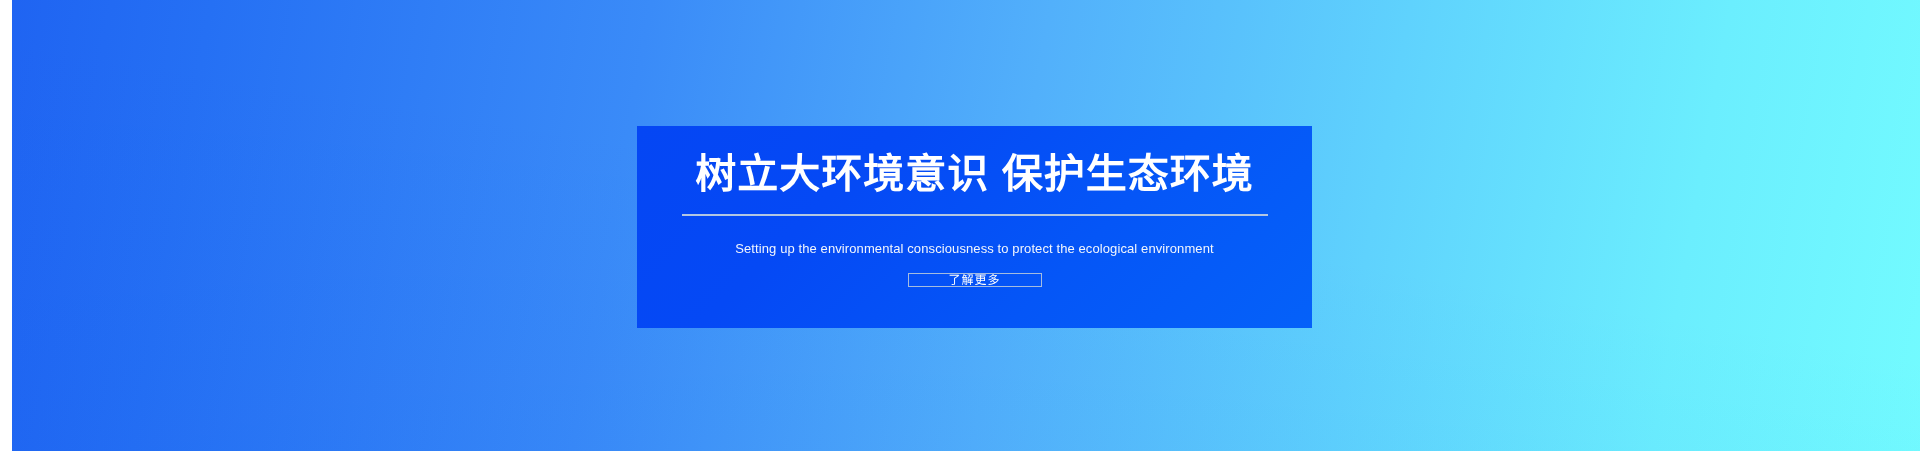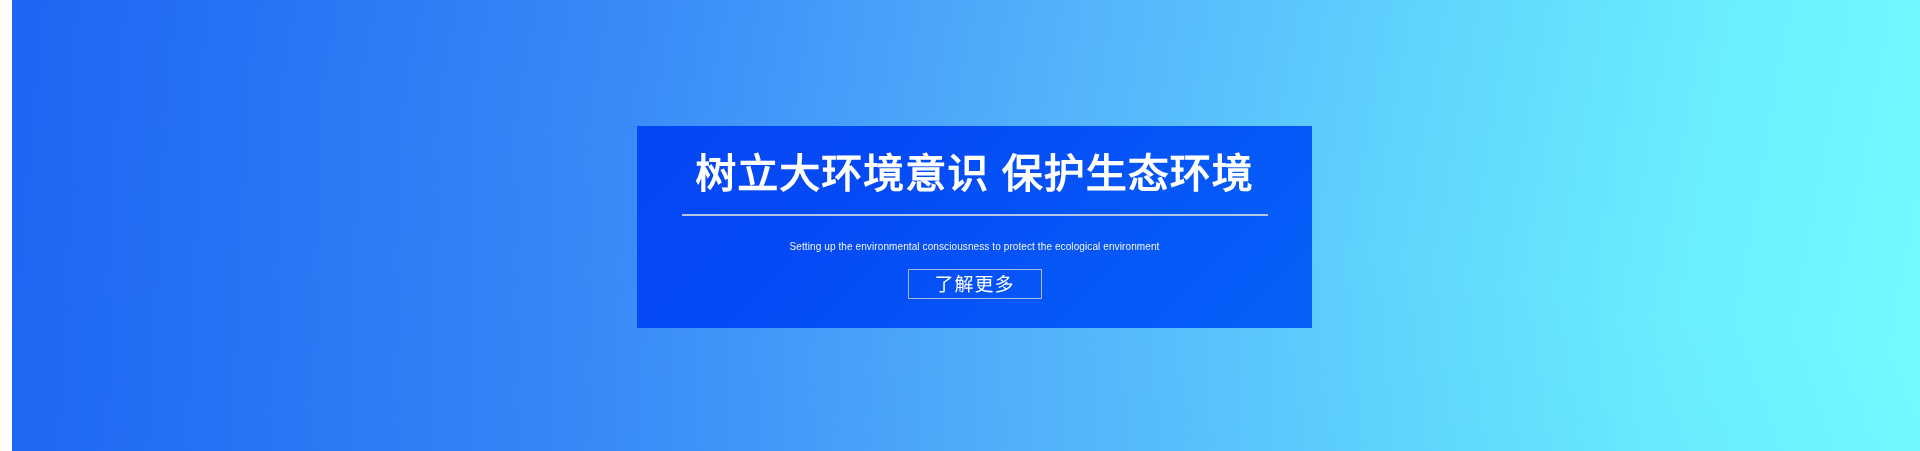--- a/index.html
+++ b/index.html
@@ -90,40 +90,40 @@
     margin-top: 19px;
     border: 0;
   }
 
   
   .card-subtitle {
     margin: 0;
     padding: 0;
     margin-top: 17px;
     color: #f2f6fd;
-    font-size: 10px;
+    font-size: 13px;
     font-weight: 400;
     line-height: 1.2;
     letter-spacing: 0.1px;
     white-space: nowrap;
     text-align: center;
   }
 
   
   .card-cta {
     margin-top: 16px;
     width: 134px;
-    height: 30px;
+    height: 14px;
     box-sizing: border-box;
     background: transparent;
     border: 1px solid #a5bcdf;
     border-radius: 0;
     color: #ffffff;
     font-family: inherit;
-    font-size: 19px;
+    font-size: 12px;
     font-weight: 400;
     letter-spacing: 1px;
     line-height: 1;
     display: flex;
     align-items: center;
     justify-content: center;
     cursor: pointer;
     padding: 0;
   }
 </style>

